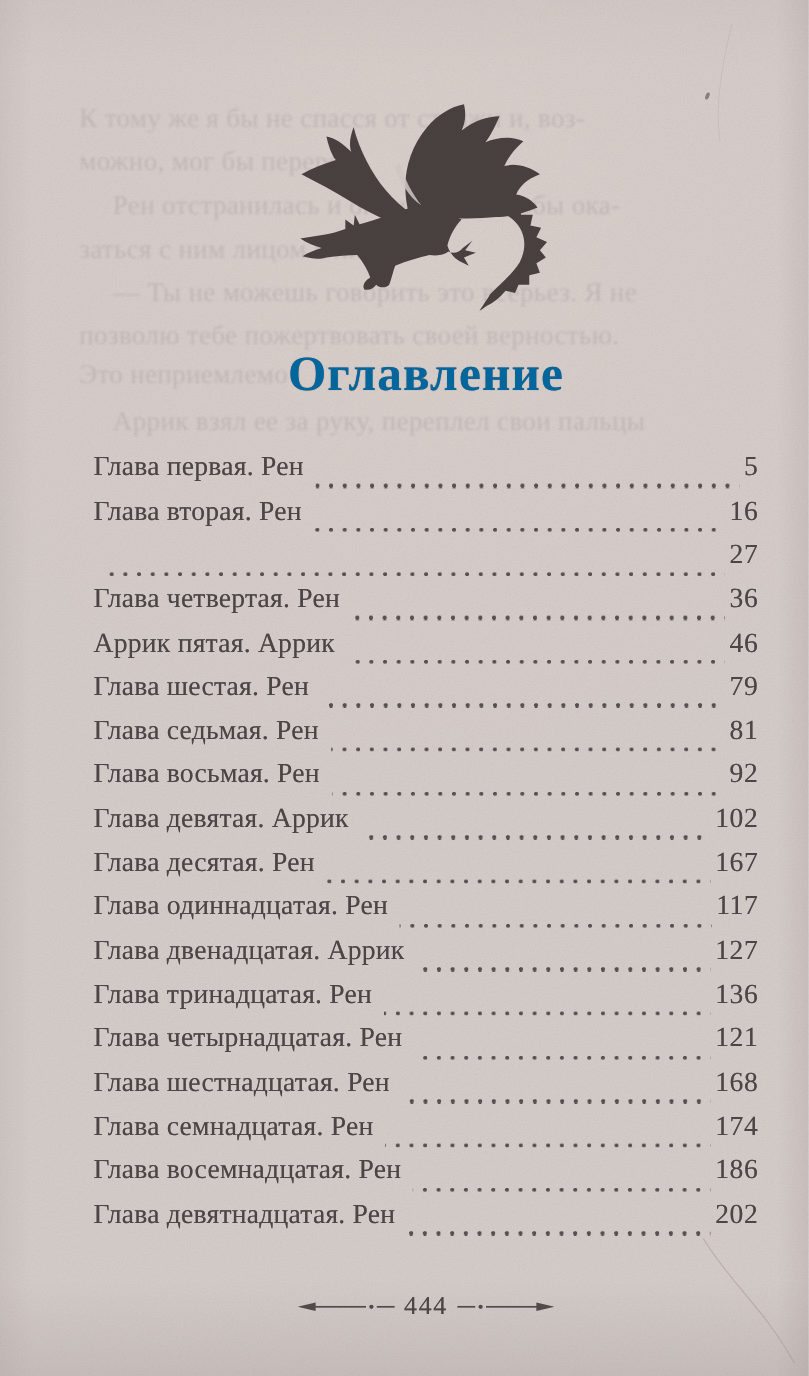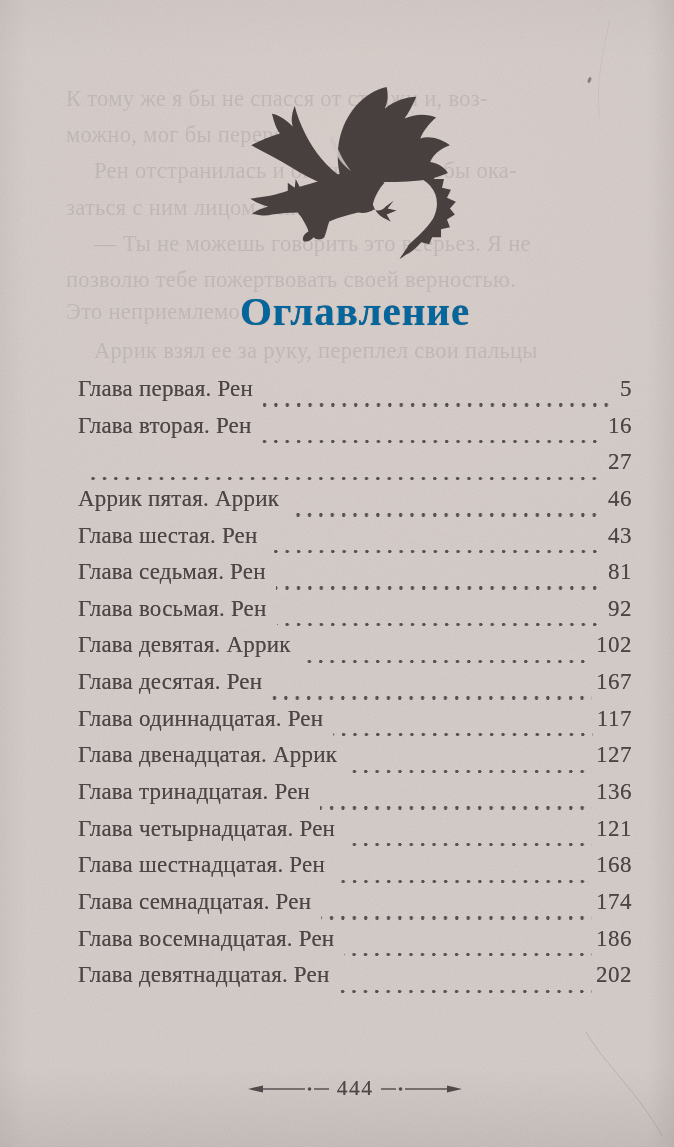--- a/index.html
+++ b/index.html
@@ -107,28 +107,33 @@
     <div class="toc-row">
       <span class="toc-label">Глава вторая. Рен</span>
       <span class="toc-dots"></span>
       <span class="toc-page">16</span>
     </div>
     <div class="toc-row">
       <span class="toc-dots"></span>
       <span class="toc-page">27</span>
     </div>
     <div class="toc-row">
+      <span class="toc-label">Глава четвертая. Рен</span>
+      <span class="toc-dots"></span>
+      <span class="toc-page">36</span>
+    </div>
+    <div class="toc-row">
       <span class="toc-label">Аррик пятая. Аррик</span>
       <span class="toc-dots"></span>
       <span class="toc-page">46</span>
     </div>
     <div class="toc-row">
       <span class="toc-label">Глава шестая. Рен</span>
       <span class="toc-dots"></span>
-      <span class="toc-page">43</span>
+      <span class="toc-page">79</span>
     </div>
     <div class="toc-row">
       <span class="toc-label">Глава седьмая. Рен</span>
       <span class="toc-dots"></span>
       <span class="toc-page">81</span>
     </div>
     <div class="toc-row">
       <span class="toc-label">Глава восьмая. Рен</span>
       <span class="toc-dots"></span>
       <span class="toc-page">92</span>

